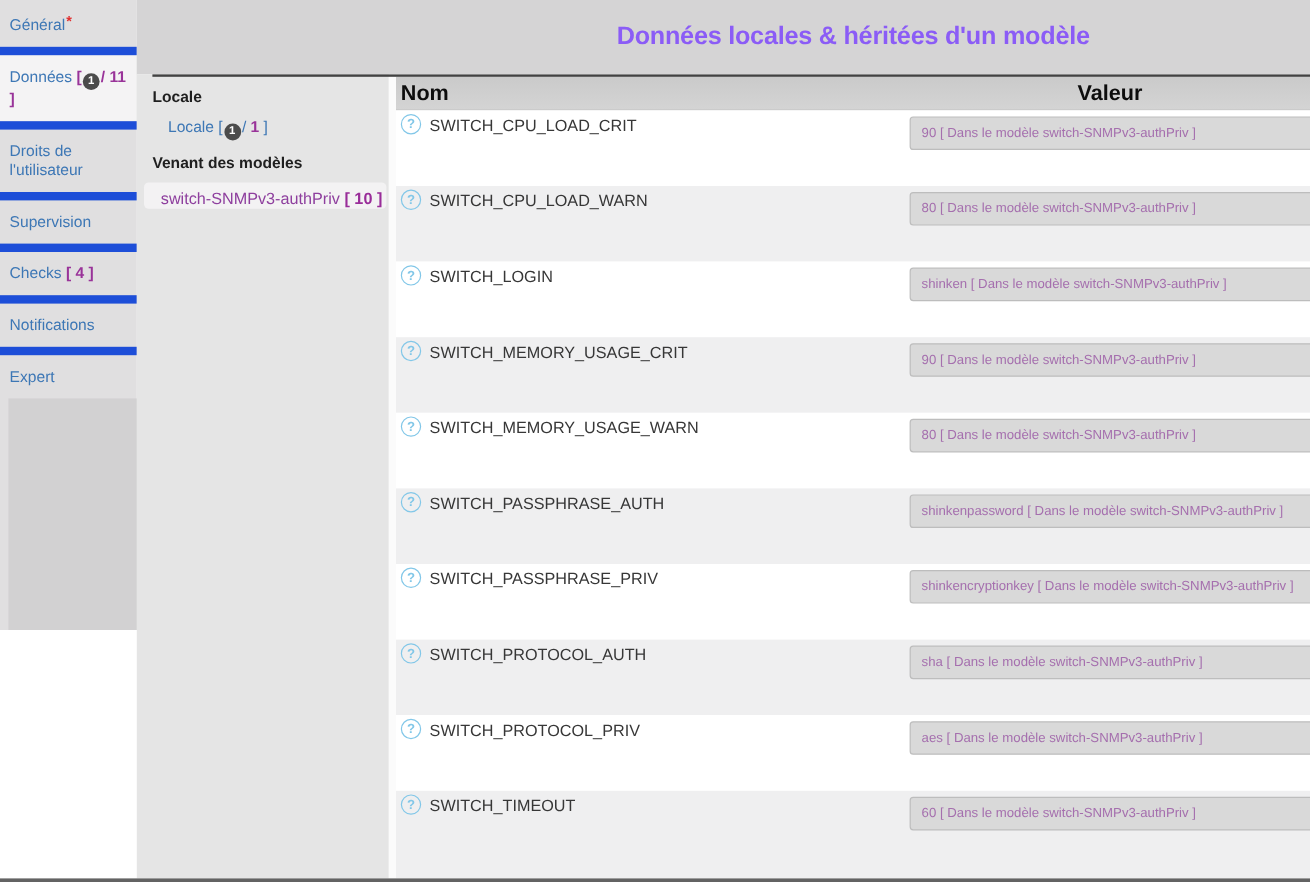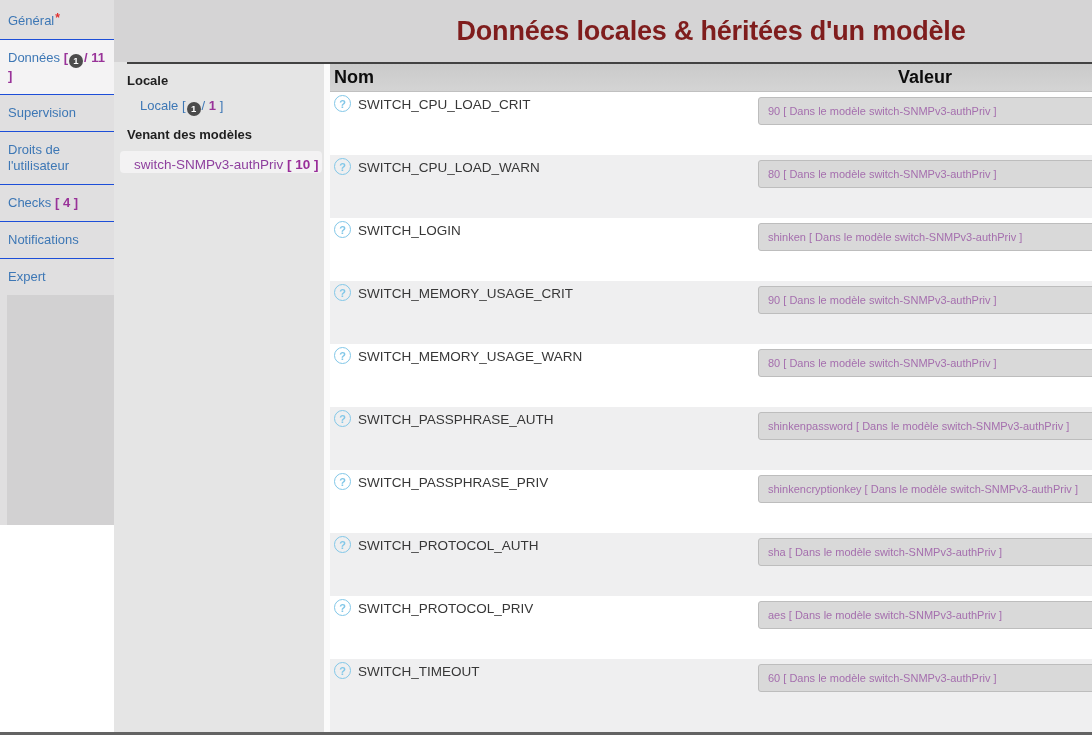--- a/index.html
+++ b/index.html
@@ -21,21 +21,21 @@
     width: 114px; height: 525px;
     background: #e0dfe0;
     display: flex; flex-direction: column;
   }
   .tab {
     padding: 10px 8px;
     font-size: 13px; line-height: 16px;
     color: #3d77b5;
     cursor: pointer;
   }
-  .tab + .tab { border-top: 1px solid #1d4ed8; }
+  .tab + .tab { border-top: 7px solid #1d4ed8; }
   .tab.active { background: #f4f3f4; }
   .req-star { color: #e03030; font-size: 12px; vertical-align: 3px; margin-left: 1px; font-weight: bold; }
   .purple-b { color: #993399; font-weight: bold; }
   .badge {
     display: inline-flex; align-items: center; justify-content: center;
     width: 14px; height: 14px; border-radius: 50%;
     background: #4b4b4b; color: #ffffff;
     font-size: 9.5px; font-weight: bold;
     vertical-align: -2px; margin: 0 1px;
   }
@@ -45,21 +45,21 @@
   }
 
   
   .top-band {
     position: absolute; left: 114px; right: 0; top: 0; height: 62px;
     background: #d5d4d5;
   }
   .page-title {
     position: absolute; left: 330px; right: 0; top: 0; height: 62px;
     display: flex; align-items: center; justify-content: center;
-    font-size: 27px; font-weight: bold; color: #7f1d1d;
+    font-size: 21px; font-weight: bold; color: #8b5cf6;
     letter-spacing: -0.2px;
   }
 
   
   .top-rule {
     position: absolute; left: 127px; right: 0; top: 62px; height: 2px;
     background: #424242; z-index: 5;
   }
   .bottom-rule {
     position: absolute; left: 0; right: 0; bottom: 0; height: 3px;
@@ -153,24 +153,24 @@
     <div class="tab">
       <span>Général</span><span class="req-star">*</span>
     </div>
     <div class="tab active">
       <span>Données</span>
       <span class="purple-b">[</span><span class="badge">1</span><span class="purple-b">/</span>
       <span class="purple-b">11</span>
       <span class="purple-b">]</span>
     </div>
     <div class="tab">
+      <span>Droits de l'utilisateur</span>
+    </div>
+    <div class="tab">
       <span>Supervision</span>
-    </div>
-    <div class="tab">
-      <span>Droits de l'utilisateur</span>
     </div>
     <div class="tab">
       <span>Checks</span>
       <span class="purple-b">[ 4 ]</span>
     </div>
     <div class="tab">
       <span>Notifications</span>
     </div>
     <div class="tab">
       <span>Expert</span>

